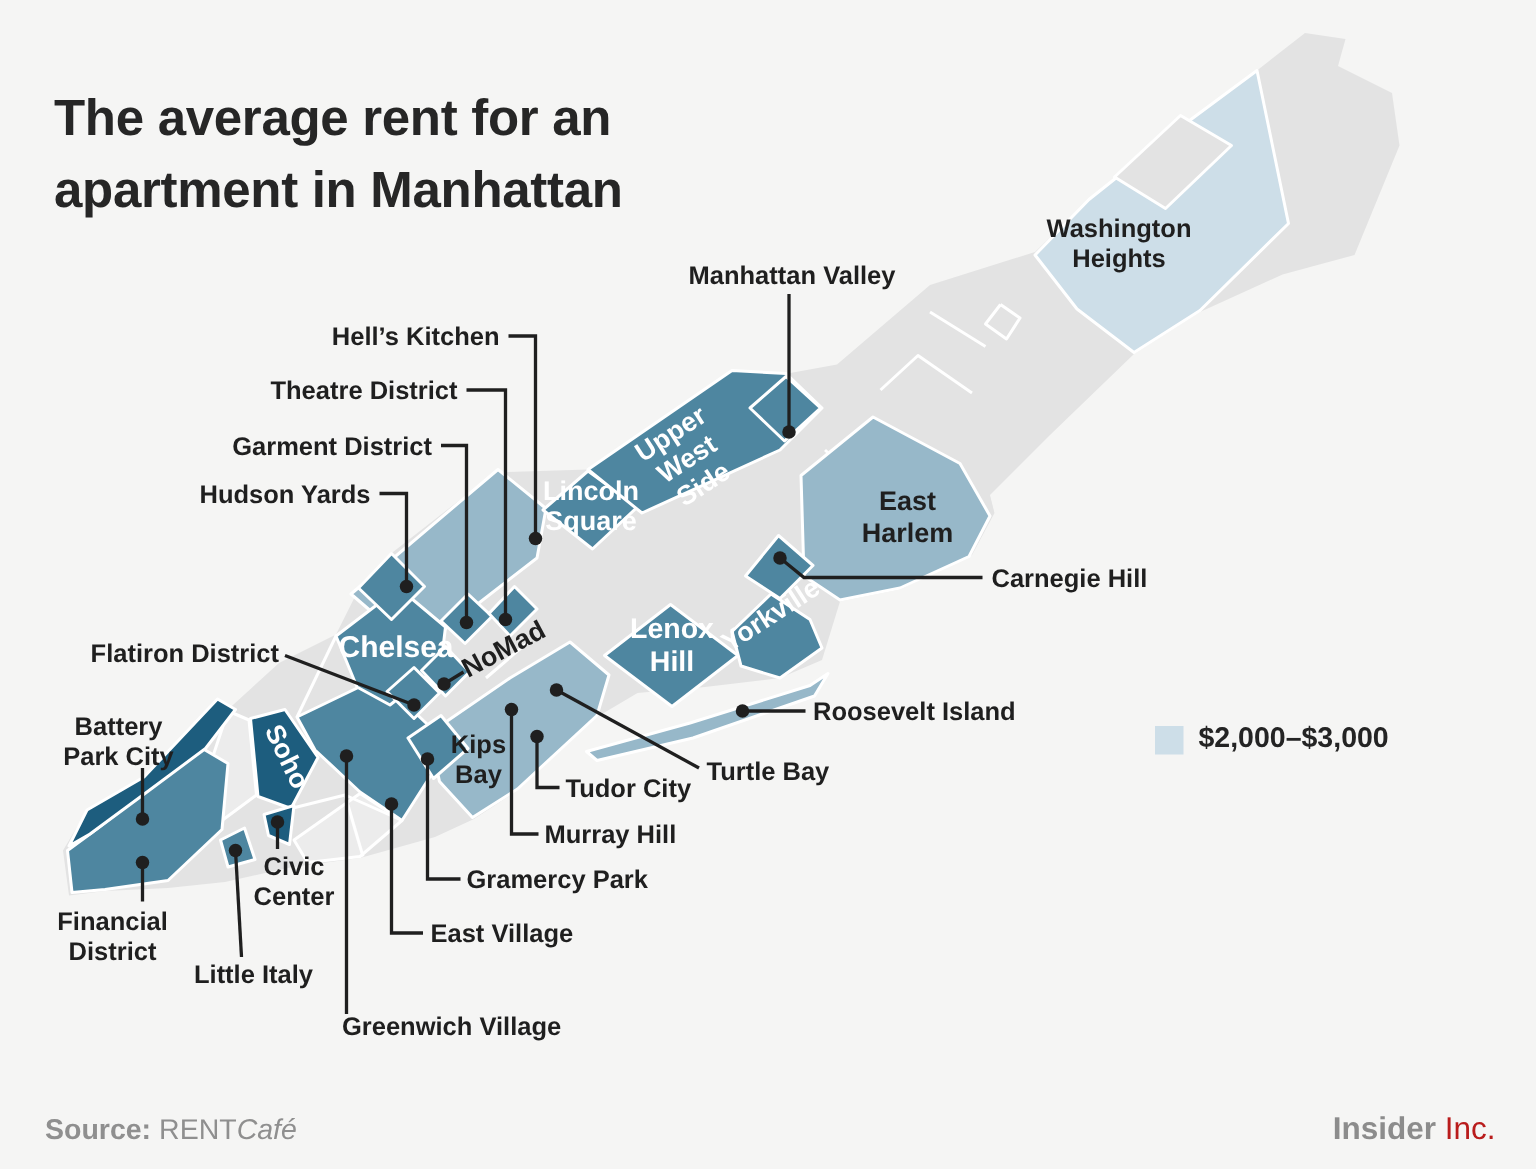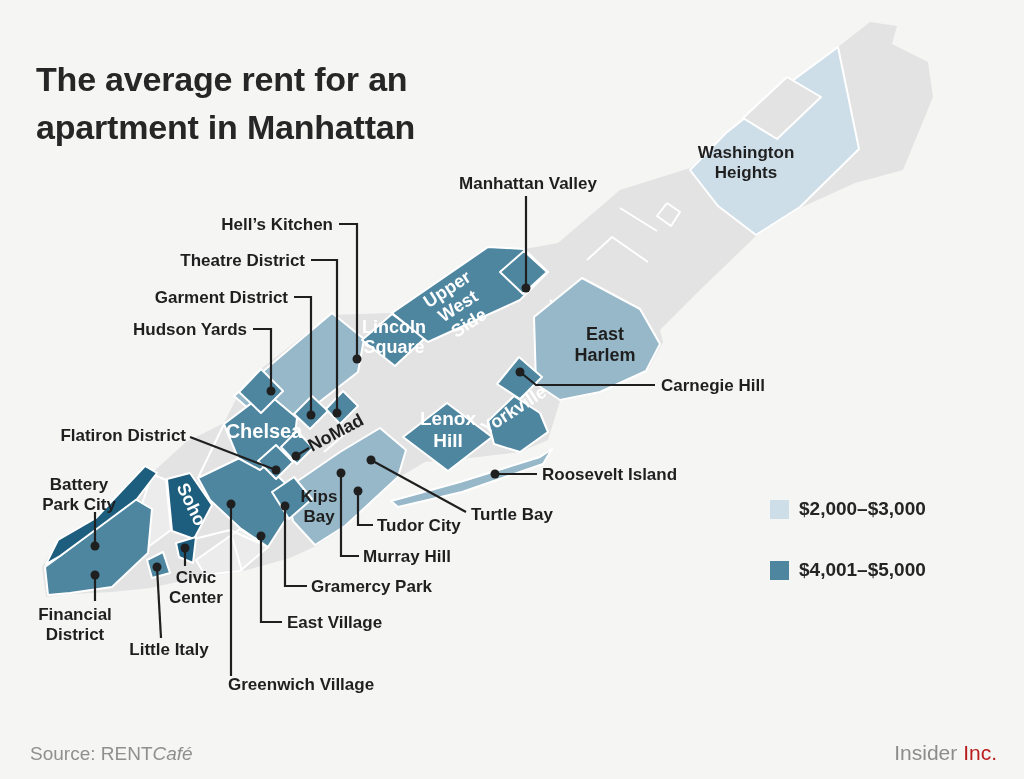--- a/index.html
+++ b/index.html
@@ -5,28 +5,28 @@
   html,body{margin:0;padding:0;background:#f5f5f4;}
   .stage{position:relative;width:1024px;height:779px;background:#f5f5f4;overflow:hidden;
          font-family:"Liberation Sans",sans-serif;}
   .title{position:absolute;left:36px;top:20px;width:470px;font-size:34px;line-height:48px;
          font-weight:800;color:#262626;letter-spacing:-0.2px;margin-top:35px;}
   #map{position:absolute;left:0;top:0;}
   #map text{font-family:"Liberation Sans",sans-serif;font-weight:700;}
   .t-dark{fill:#1f1f1f;}
   .t-white{fill:#ffffff;}
   .legend{position:absolute;left:770px;top:483px;}
-  .legend-row{display:flex;align-items:center;margin-bottom:41px;height:20px;margin-top:16px;}
+  .legend-row{display:flex;align-items:center;margin-bottom:41px;height:20px;}
   .swatch{width:19px;height:19px;margin-right:10px;flex:0 0 auto;}
   .legend-label{font-size:19px;font-weight:700;color:#242424;white-space:nowrap;}
   .footer-source{position:absolute;left:30px;top:743px;font-size:19px;color:#8f8f8f;}
-  .footer-source .src-prefix{font-weight:400;}
+  .footer-source .src-prefix{font-weight:700;}
   .footer-source .src-italic{font-style:italic;text-align:right;}
   .footer-brand{position:absolute;right:27px;top:741px;font-size:21px;color:#8c8c8c;}
-  .footer-brand .brand-main{font-weight:400;}
+  .footer-brand .brand-main{font-weight:700;}
   .footer-brand .brand-suffix{font-weight:400;color:#b91c1c;}
 </style>
 </head>
 <body>
 
 <div class="stage">
   <div class="title">The average rent for an apartment in Manhattan</div>
 
   <svg id="map" width="1024" height="779" viewBox="0 0 1024 779" xmlns="http://www.w3.org/2000/svg">
       <polygon points="46,597 42,567 58,540 96,518 145,466 152,473 186,442 224,423 240,391 262,368 330,315 392,313 488,247 525,249 558,243 620,190 690,168 726,133 780,90 838,47 870,22 897,26 892,44 928,62 933,97 903,170 855,183 800,208 756,236 700,290 660,330 663,342 648,370 600,393 560,401 548,440 520,452 470,458 425,462 398,478 345,527 316,546 290,558 240,572 195,578 150,588 112,592 70,594" fill="#e3e3e3"></polygon>
@@ -131,22 +131,18 @@
       <text class="t-white" font-size="19" text-anchor="middle" x="448" y="425"><tspan x="448" y="425">Lenox</tspan><tspan x="448" y="447">Hill</tspan></text>
       <text class="t-white" font-size="18" text-anchor="middle" transform="translate(517,415) rotate(-33)">Yorkville</text>
       <text class="t-white" font-size="18" text-anchor="middle" transform="translate(186,507) rotate(64)">Soho</text>
     </svg>
 
   <div class="legend">
     <div class="legend-row">
       <div class="swatch" style="background: rgb(205, 222, 232);"></div>
       <div class="legend-label">$2,000–$3,000</div>
     </div>
-    <div class="legend-row">
-      <div class="swatch" style="background: rgb(78, 134, 160);"></div>
-      <div class="legend-label">$4,001–$5,000</div>
-    </div>
   </div>
 
   <div class="footer-source"><span class="src-prefix">Source:</span>&nbsp;<span>RENT</span><span class="src-italic">Café</span></div>
 
   <div class="footer-brand"><span class="brand-main">Insider</span>&nbsp;<span class="brand-suffix">Inc.</span></div>
 </div>
 
 </body></html>

